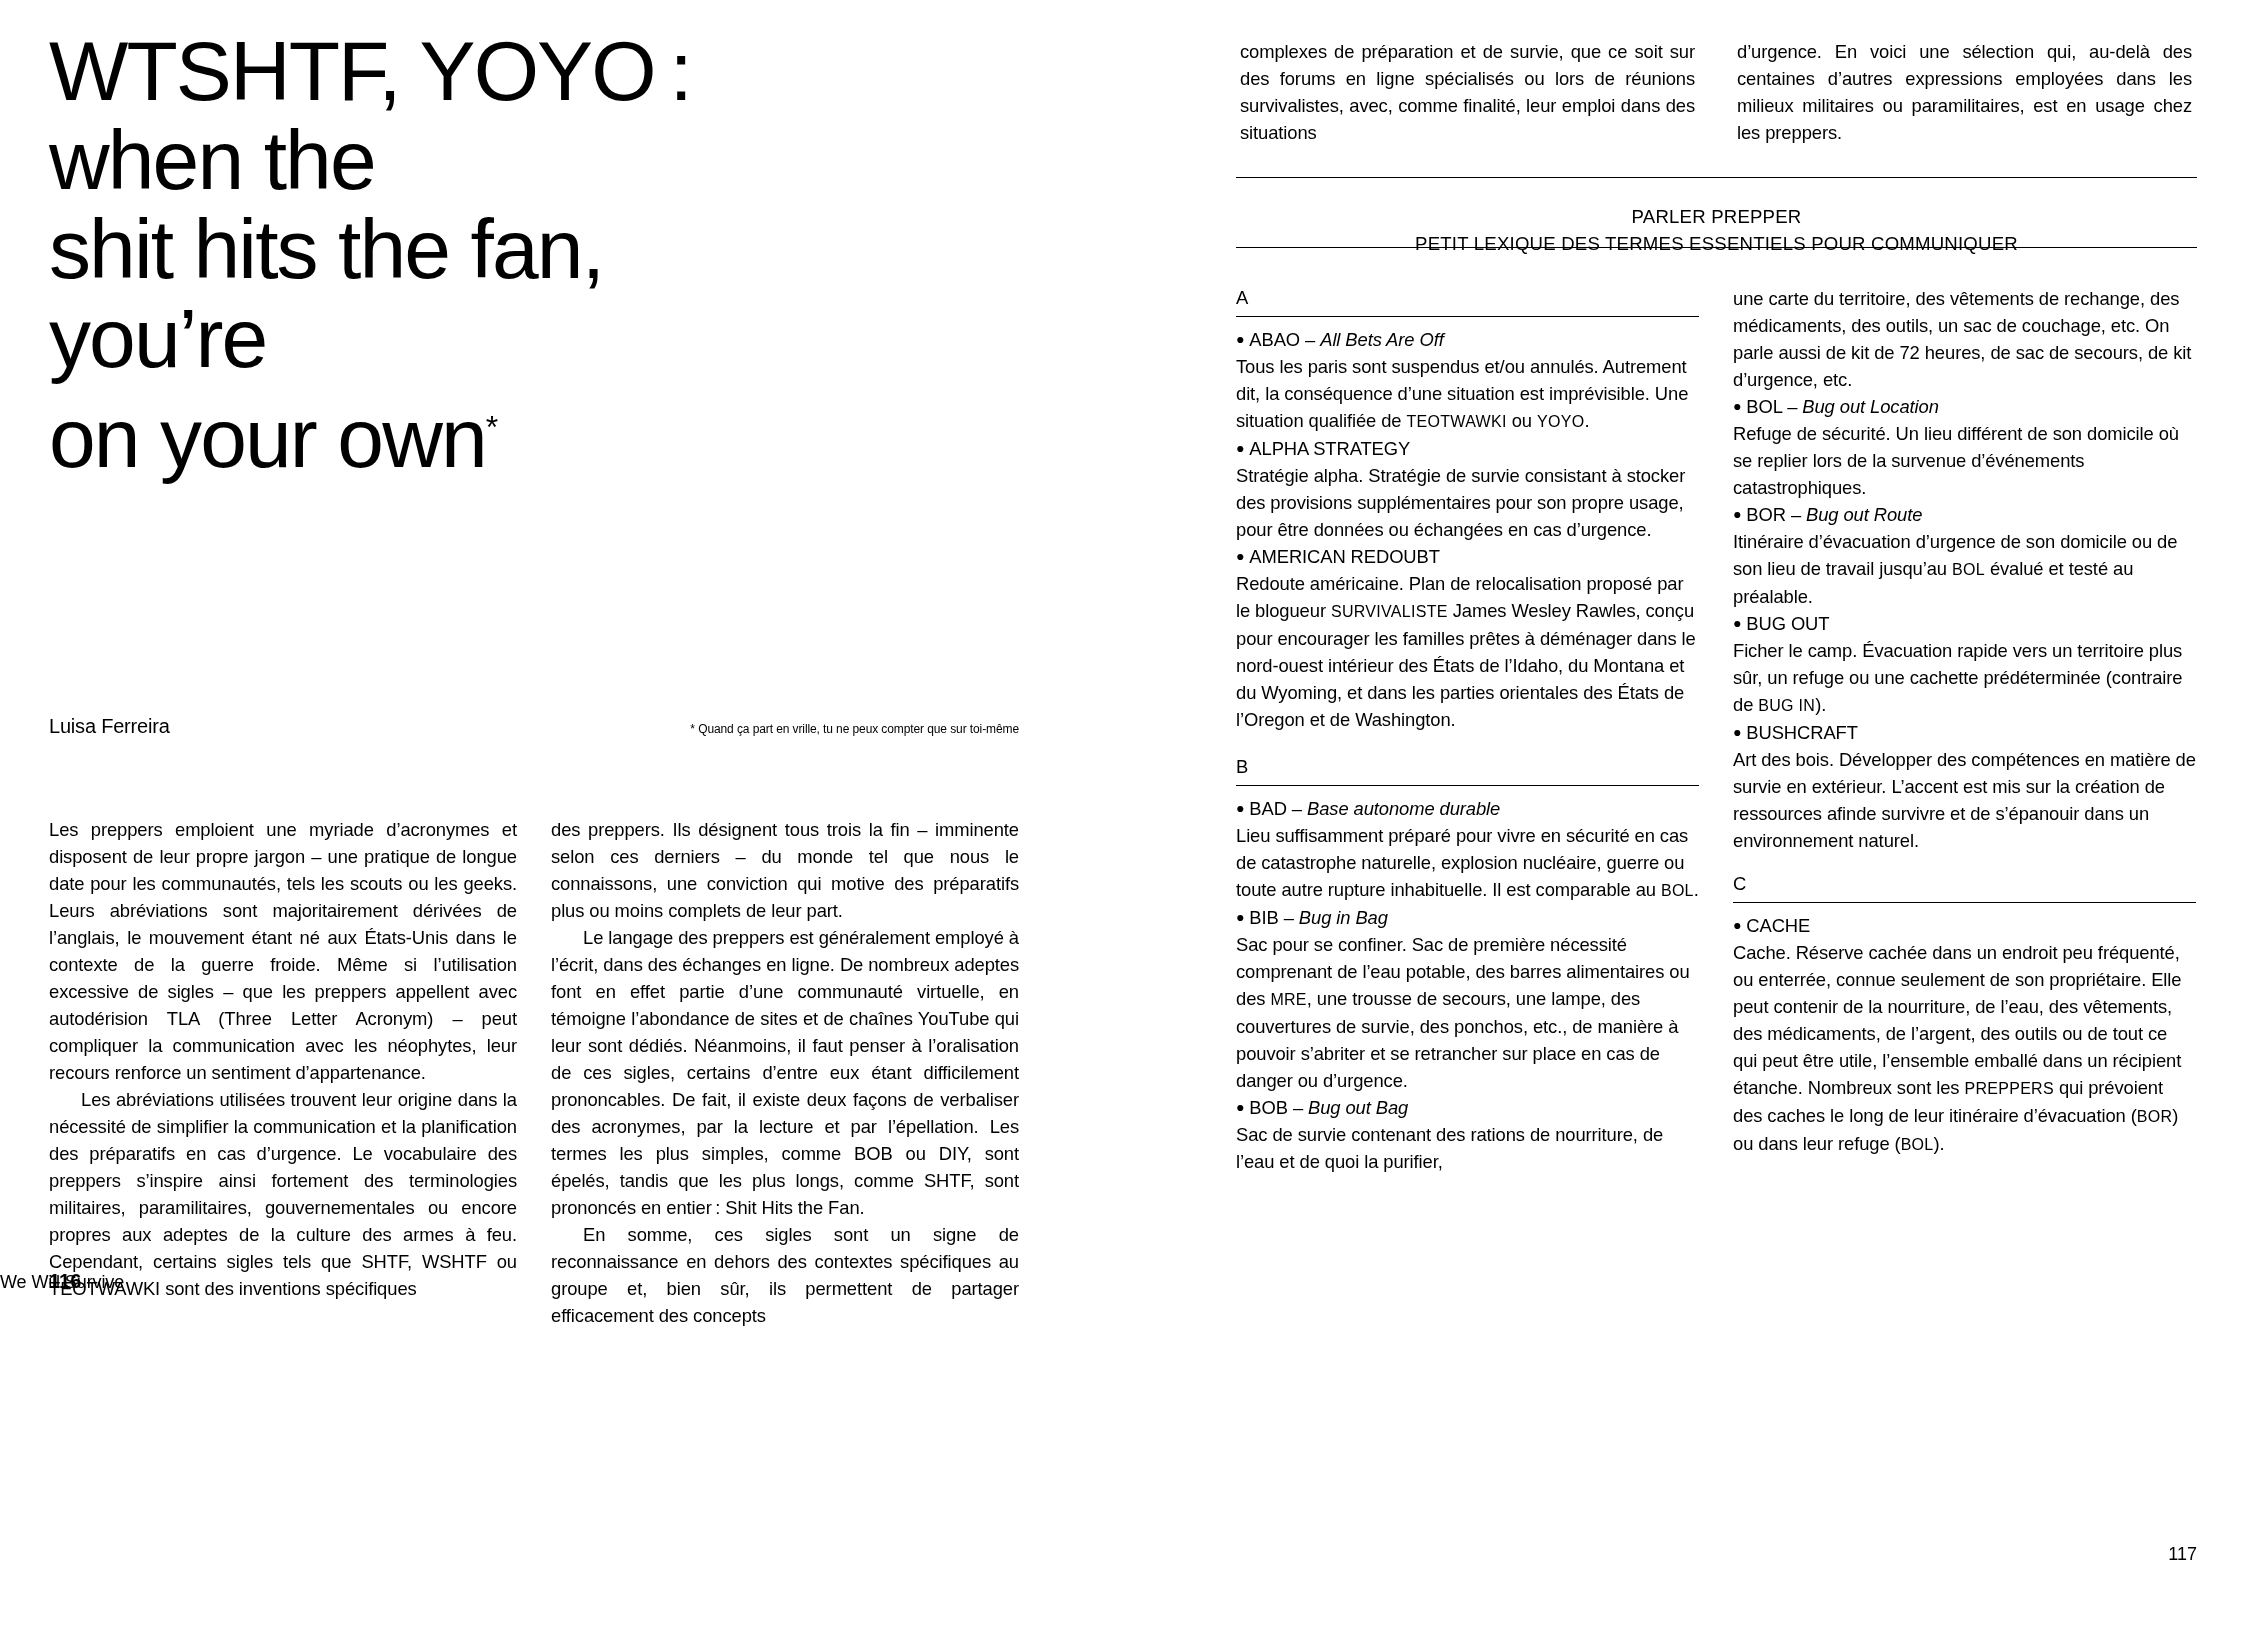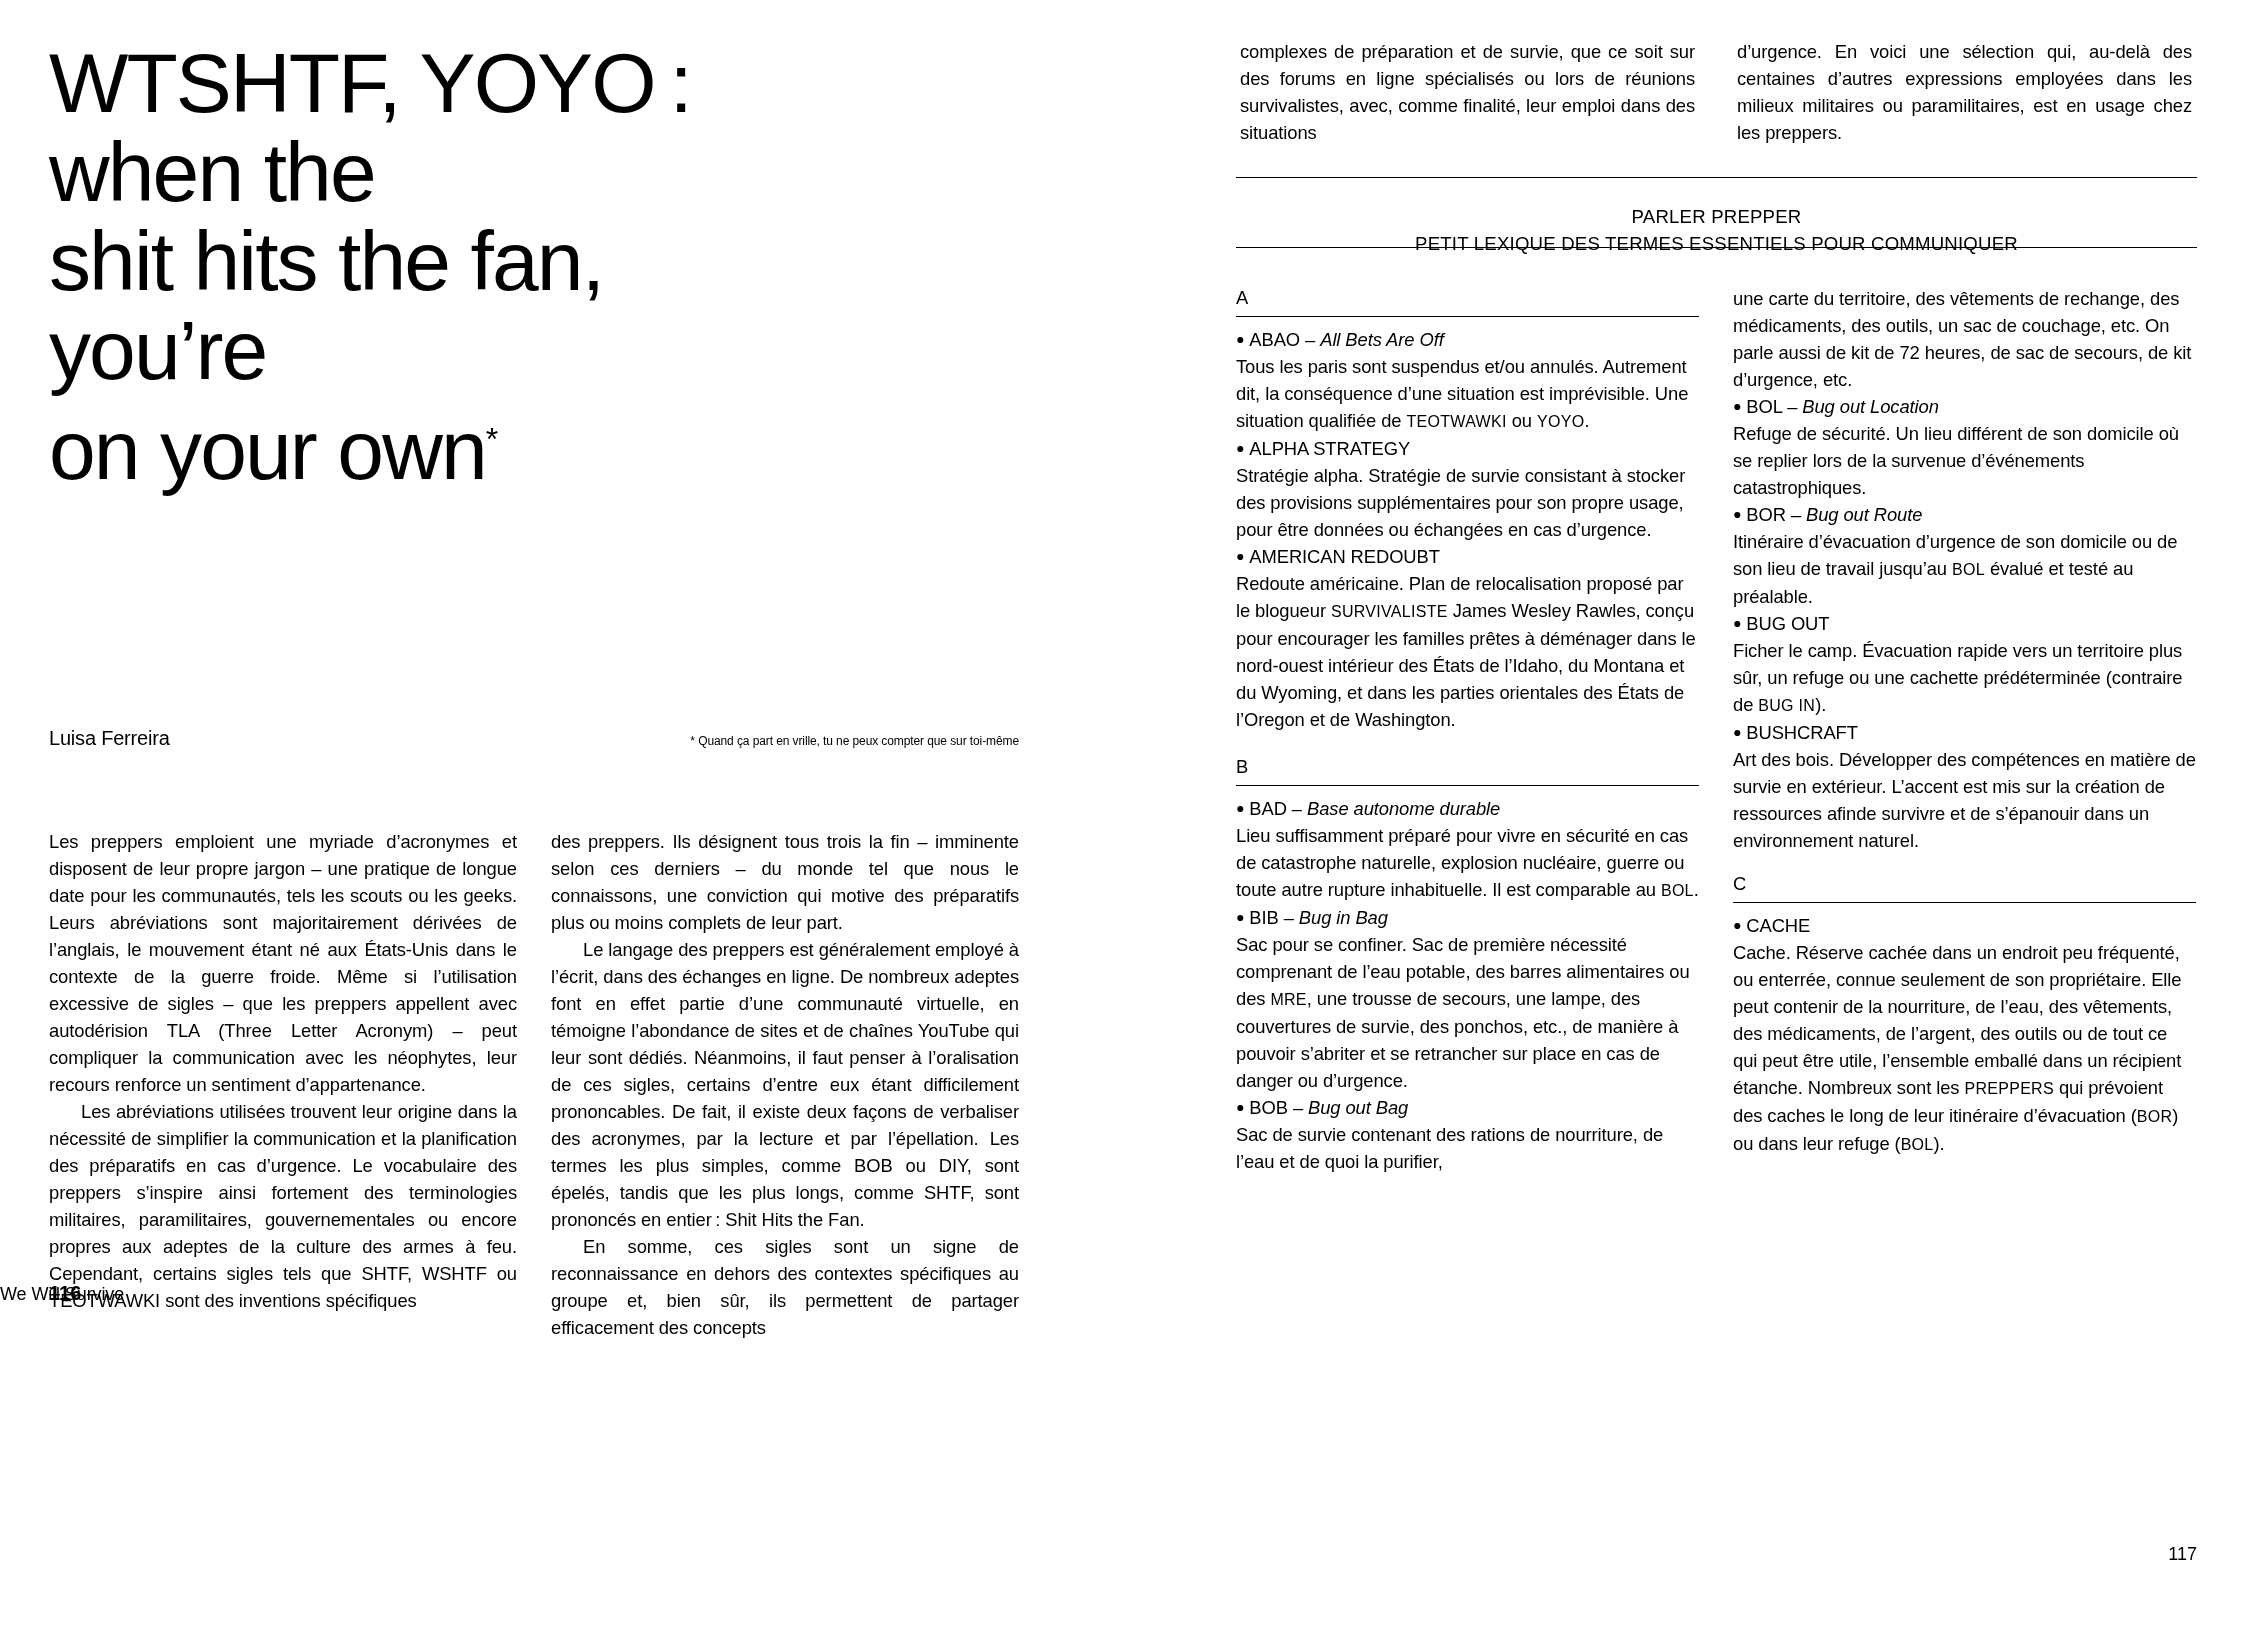--- a/index.html
+++ b/index.html
@@ -18,21 +18,21 @@
   .spread {
     position: absolute;
     left: 0; top: 0;
     width: 2247px;
     height: 1647px;
   }
 
   
   .page-left {
     position: absolute;
-    left: 0; top: 12px;
+    left: 0; top: 0;
     width: 1123px;
     height: 1375px;
     box-sizing: border-box;
     padding: 0;
   }
   .title-block {
     position: absolute;
     left: 49px;
     top: 27px;
     width: 970px;

